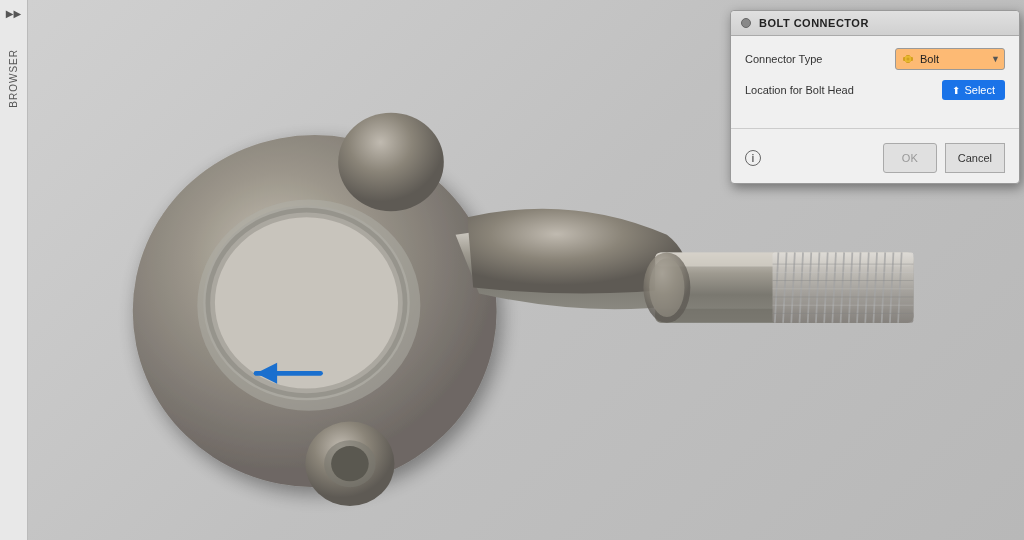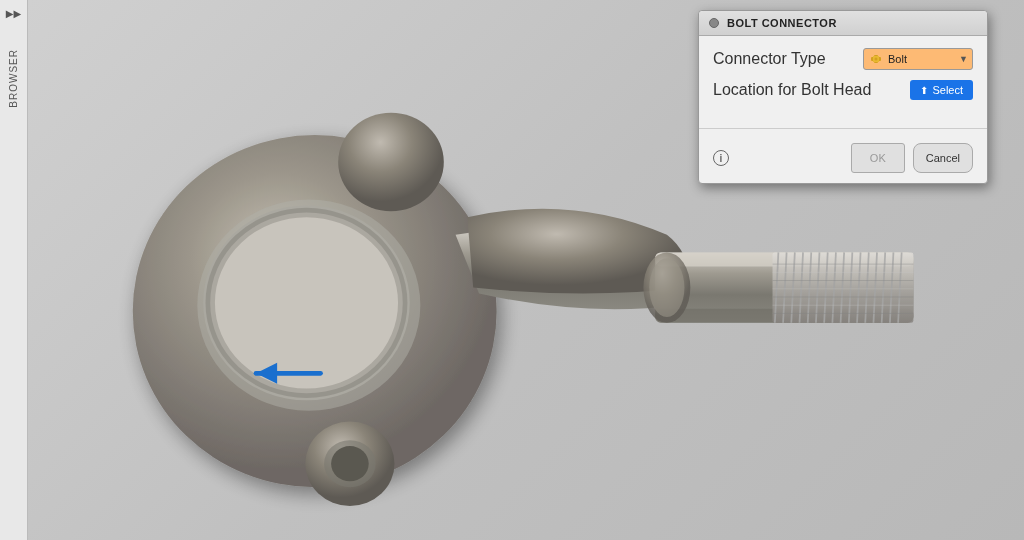--- a/index.html
+++ b/index.html
@@ -58,21 +58,21 @@
       left: 0;
       top: 0;
       width: 100%;
       height: 100%;
     }
 
     
     .dialog {
       position: absolute;
       top: 10px;
-      right: 36px;
+      right: 4px;
       width: 290px;
       background: #f0f0f0;
       border: 1px solid #999;
       border-radius: 4px;
       box-shadow: 2px 4px 12px rgba(0,0,0,0.4);
     }
     .dialog-titlebar {
       background: linear-gradient(to bottom, #e0e0e0, #d0d0d0);
       border-bottom: 1px solid #aaa;
       border-radius: 4px 4px 0 0;
@@ -99,21 +99,21 @@
     .dialog-body {
       padding: 12px 14px 10px 14px;
     }
     .dialog-row {
       display: flex;
       align-items: center;
       margin-bottom: 10px;
       gap: 8px;
     }
     .dialog-label {
-      font-size: 16px;
+      font-size: 11px;
       color: #333;
       flex: 1;
       white-space: nowrap;
     }
     .connector-type-control {
       display: flex;
       align-items: center;
       background: #fdba74;
       border: 1px solid #999;
       border-radius: 3px;
@@ -184,21 +184,21 @@
       border: 1px solid #aaa;
       border-radius: 3px;
       padding: 8px 18px;
       font-size: 11px;
       color: #999;
       cursor: not-allowed;
     }
     .btn-cancel {
       background: #e0e0e0;
       border: 1px solid #aaa;
-      border-radius: 8px;
+      border-radius: 0;
       padding: 4px 12px;
       font-size: 11px;
       color: #333;
       cursor: pointer;
     }
   </style>
 </head>
 <body>
 
 <div class="sidebar">

